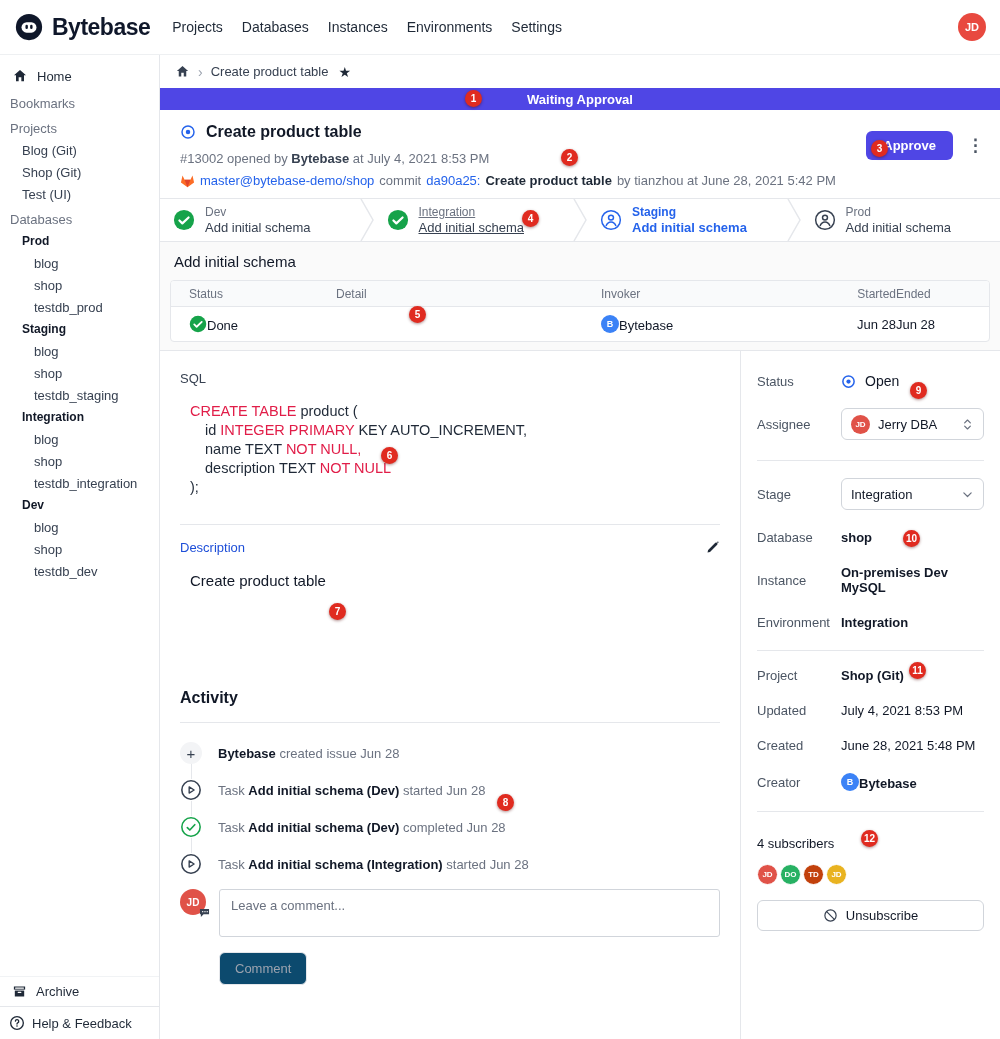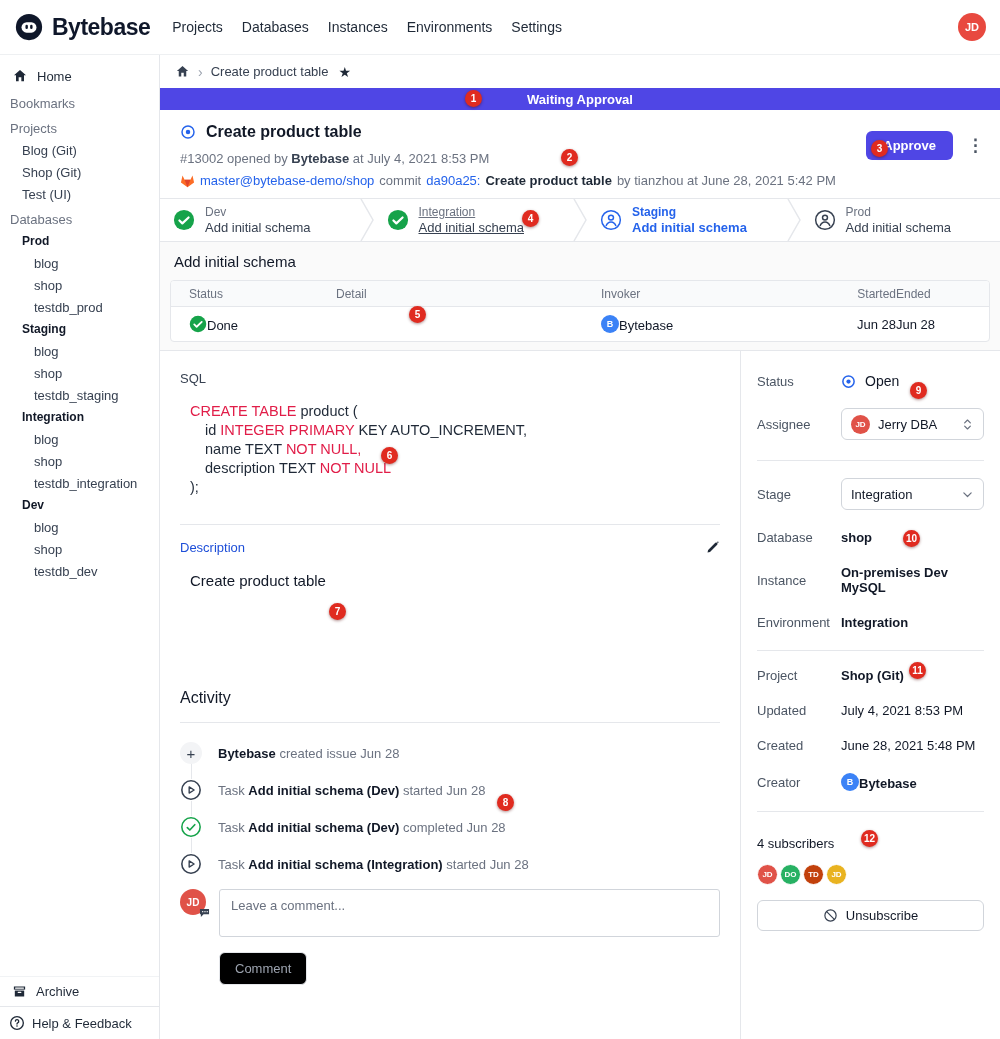--- a/index.html
+++ b/index.html
@@ -90,38 +90,38 @@
   .sql-label { font-size:13px; color:#374151; margin-top:6px; }
   .sql-code { font-size:14.5px; color:#1f2937; line-height:19px; margin:16px 0 0 10px; }
   .kw { color:#e11d48; }
   .ind { margin-left:15px; }
   .hdiv { border-top:1px solid #e5e7eb; }
   .div-1 { margin-top:27px; }
   .desc-head { display:flex; justify-content:space-between; align-items:center; margin-top:15px; font-size:13px; color:#1d4ed8; }
   .pencil { cursor:pointer; }
   .desc-content { font-size:15px; color:#111827; margin:17px 0 0 10px; }
 
-  .activity-heading { font-size:16px; font-weight:400; color:#111827; margin-top:100px; }
+  .activity-heading { font-size:16px; font-weight:700; color:#111827; margin-top:100px; }
   .div-2 { margin-top:15px; }
   .feed { position:relative; margin-top:18px; }
   .feed::before { content:""; position:absolute; left:11px; top:20px; height:95px; width:1px; background:#e5e7eb; }
   .feed-item { display:flex; align-items:center; gap:16px; height:24px; margin-bottom:13px; position:relative; }
   .feed-icon { width:22px; height:22px; flex-shrink:0; background:#fff; border-radius:50%; display:flex; align-items:center; justify-content:center; }
   .feed-icon.plus { background:#f3f4f6; color:#374151; font-size:15px; font-weight:400; }
   .feed-text { font-size:13px; color:#6b7280; }
   .feed-text b { color:#111827; font-weight:700; }
 
   .comment-row { display:flex; gap:13px; margin-top:12px; }
   .comment-avatar { width:26px; height:26px; border-radius:50%; background:#e05248; color:#fff; font-size:10px;
     font-weight:700; display:flex; align-items:center; justify-content:center; position:relative; flex-shrink:0; }
   .comment-avatar .bubble { position:absolute; right:-4px; bottom:-3px; }
   .comment-input { flex:1; height:48px; border:1px solid #d1d5db; border-radius:3px; padding:8px 11px;
     font-size:13px; color:#374151; resize:none; font-family:inherit; }
   .comment-input::placeholder { color:#6b7280; }
-  .comment-btn { margin:15px 0 0 39px; background:#000000; border:1px solid #e5e7eb; color:#9ca3af;
+  .comment-btn { margin:15px 0 0 39px; background:#0c4a6e; border:1px solid #e5e7eb; color:#9ca3af;
     font-size:13px; padding:8px 15px; border-radius:6px; font-family:inherit; cursor:pointer; }
 
   
   .d-row { display:flex; align-items:center; }
   .d-label { width:84px; flex-shrink:0; font-size:13px; color:#4b5563; }
   .d-value { font-size:13px; color:#111827; }
   .d-bold { font-weight:700; }
   .row-status { margin-top:8px; }
   .status-val { display:flex; align-items:center; gap:9px; font-size:14px; color:#111827; }
   .row-assignee { margin-top:19px; }

